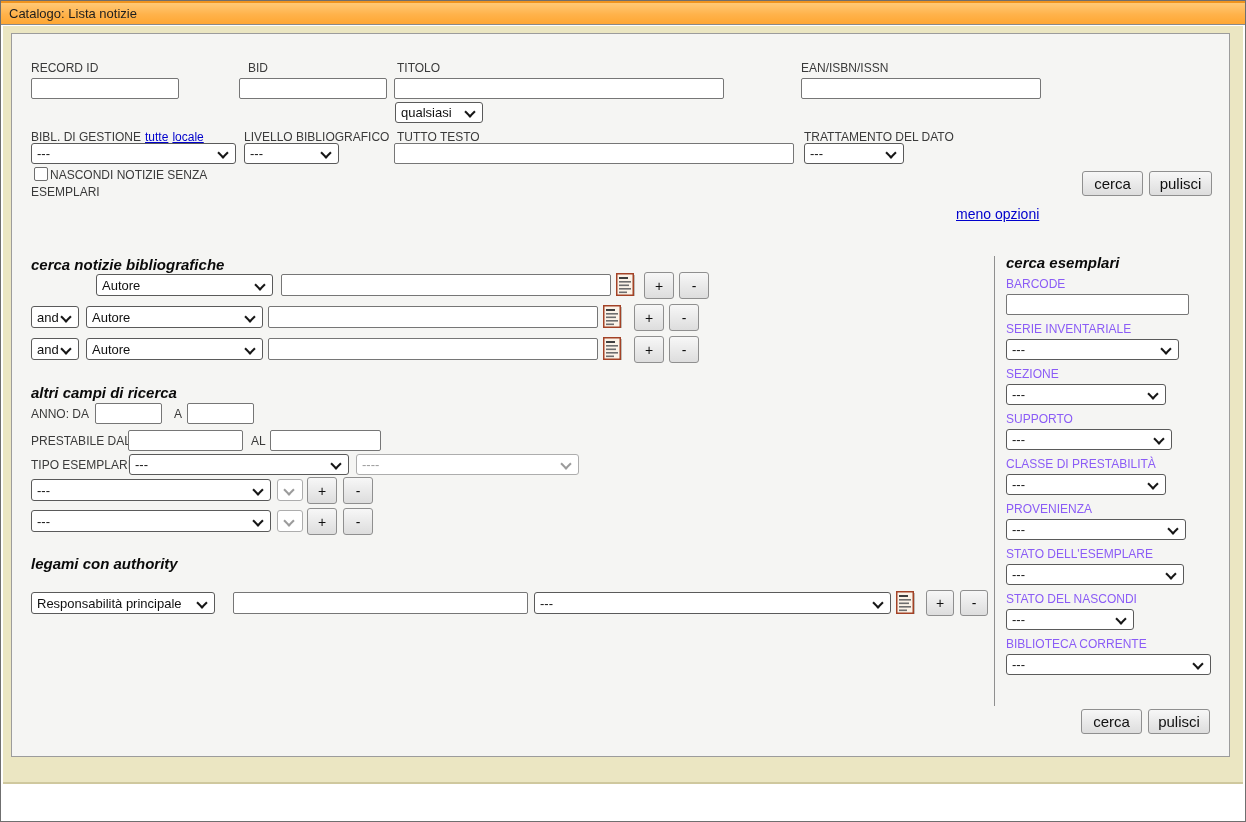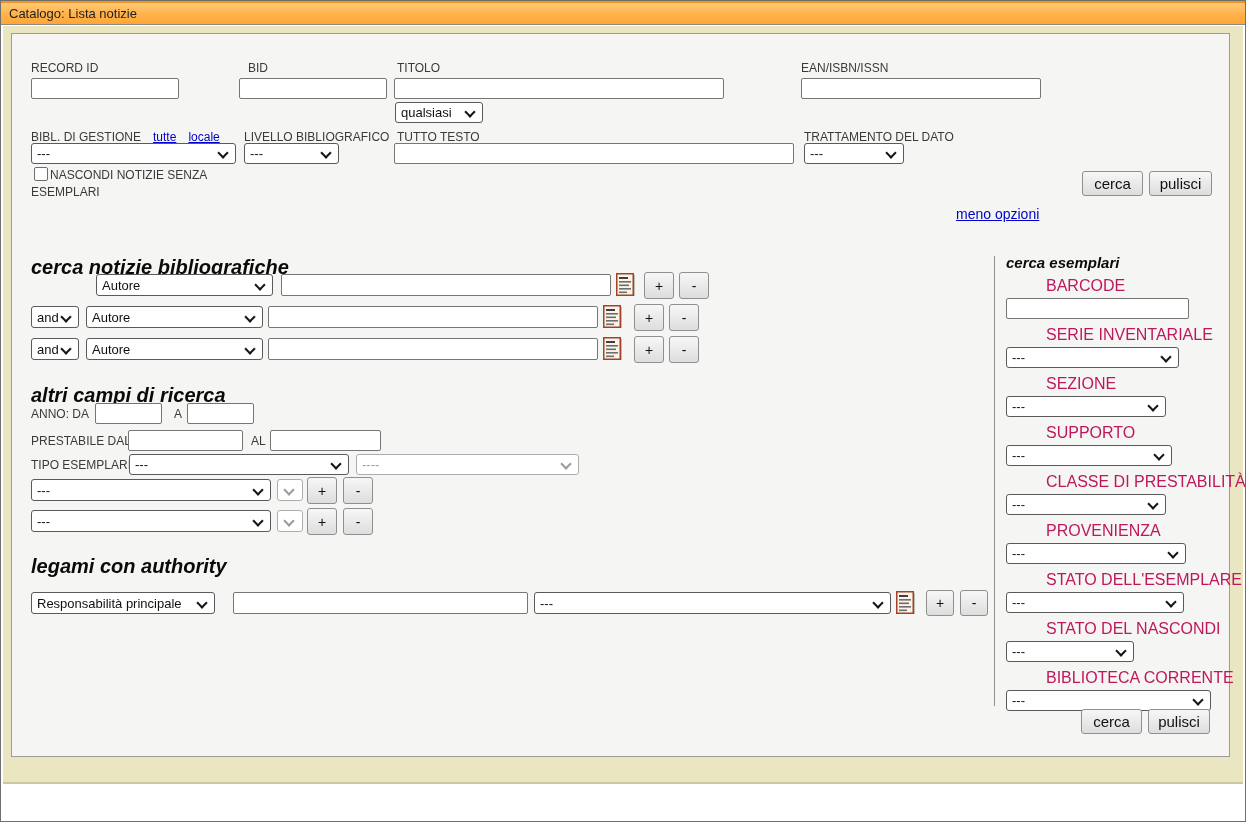--- a/index.html
+++ b/index.html
@@ -11,22 +11,22 @@
               background:linear-gradient(180deg,#FFC977 0%,#FFB24A 55%,#FFA733 100%);
               display:flex; align-items:center; padding-left:8px;
               font-size:13px; color:#1E1E1E; }
 
   .tan   { position:absolute; top:25px; left:2px; width:1240px; height:756px;
            background:#EBE6C2; border-bottom:2px solid #CFC89E; }
   .inner { position:absolute; top:32px; left:10px; width:1217px; height:722px;
            background:#F5F5F3; border:1px solid #9C9C9C; }
 
   .lbl { position:absolute; font-size:12px; color:#3A3A3A; white-space:nowrap; }
-  .lbl-flex { display:flex; gap:12px; align-items:baseline; }
-  .heading { position:absolute; font-size:20px; font-weight:bold; font-style:italic; color:#0A0A0A; white-space:nowrap; }
+  .lbl-flex { display:flex; gap:4px; align-items:baseline; }
+  .heading { position:absolute; font-size:15px; font-weight:bold; font-style:italic; color:#0A0A0A; white-space:nowrap; }
 
   .tinput { box-sizing:border-box; height:21px; border:1px solid #767676; border-radius:2px;
             background:#fff; font:13px "Liberation Sans",sans-serif; padding:0 4px; }
   .abs { position:absolute; }
 
   .sel { box-sizing:border-box; height:21px; border:1px solid #5A5A5A; border-radius:3px;
          background:#fff; font-size:13px; color:#101010; padding:2px 20px 0 5px;
          position:relative; overflow:hidden; white-space:nowrap; cursor:default; }
   .sel.abs { position:absolute; }
   .sel::after { content:""; position:absolute; right:8px; top:5px; width:6px; height:6px;
@@ -46,21 +46,21 @@
 
   .link { color:#0000CC; text-decoration:underline; cursor:pointer; }
   .cb { position:absolute; width:12px; height:12px; border:1px solid #6E6E6E; border-radius:2px; background:#fff; }
   .vline { position:absolute; border-left:1px solid #8F8F8F; }
   .icon-btn { position:absolute; width:20px; height:24px; cursor:pointer; }
 
   
   .esem { position:absolute; left:1005px; top:253px; width:215px; }
   .esem-heading { font-size:15px; font-weight:bold; font-style:italic; color:#0A0A0A; margin:0 0 6px 0; }
   .fgroup { margin-bottom:7px; }
-  .flabel { font-size:16px; color:#be185d; margin-bottom:3px; white-space:nowrap;margin-left:40px; }
+  .flabel { font-size:12px; color:#8b5cf6; margin-bottom:3px; white-space:nowrap; }
 </style>
 </head>
 <body>
 
 <div class="page">
 
   <div class="titlebar">
     <span>Catalogo: Lista notizie</span>
   </div>
 

